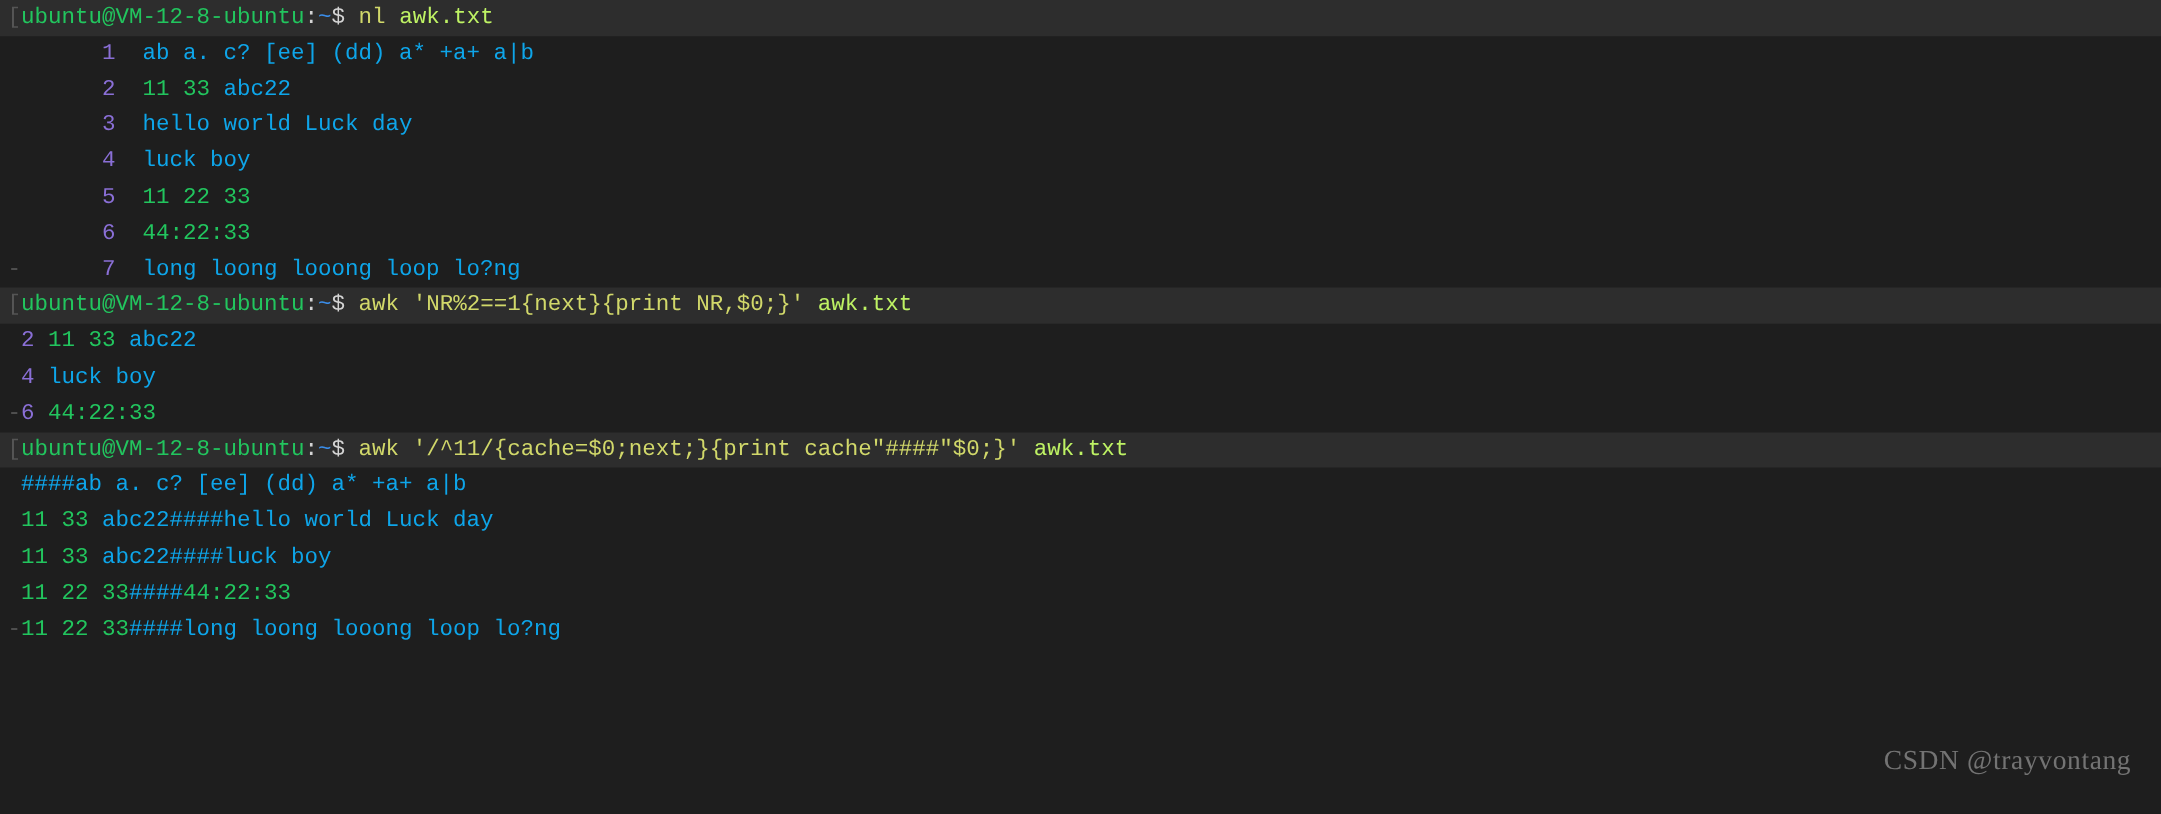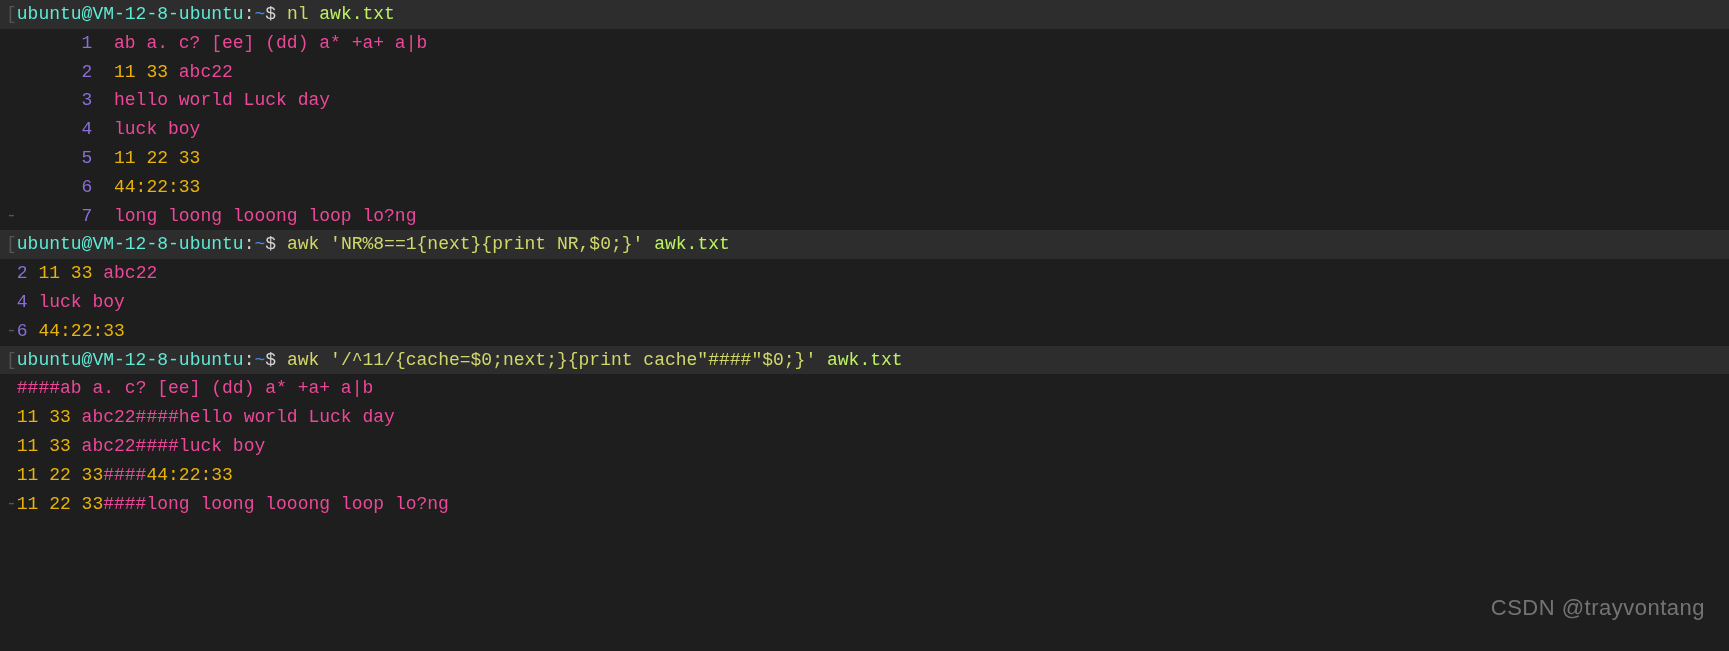--- a/index.html
+++ b/index.html
@@ -13,44 +13,44 @@
     width: 1729px;
     overflow: hidden;
   }
   .line {
     white-space: pre;
     padding: 0 6px;
   }
   .prompt-line {
     background: #2d2d2d;
   }
-  .user-host { color: #5eead4; font-family: Liberation Mono, monospace; }
+  .user-host { color: #22c55e; font-family: Liberation Mono, monospace; }
   .path { color: #3b8eea; }
   .dollar { color: #d4d4d4; }
   .cmd { color: #d1d86a; font-family: Liberation Mono, monospace; }
   .arg { color: #bef264; }
   .string { color: #d1d86a; }
   .linenum {
     color: #8a6fd6;
     display: inline-block;
     width: 7ch;
     text-align: right;
   }
   .gap2 { display:inline-block; width:2ch;}
-  .num { color: #eab308; }
+  .num { color: #22c55e; }
   .rownum { color: #8a6fd6; }
   .txt { color: #d4d4d4; }
-  .filetxt { color: #ec4899; }
+  .filetxt { color: #0ea5e9; }
   .watermark {
     position: absolute;
     right: 24px;
     top: 590px;
     color: rgba(220,220,220,0.45);
     font-size: 22px;
-    font-family: Liberation Sans, sans-serif;
+    font-family: Liberation Serif, serif;
     letter-spacing: 0.5px;
   }
   .gutter {
     color: #555;
     display: inline-block;
     width: 1ch;
   }
 </style>
 </head>
 <body>
@@ -58,21 +58,21 @@
 <div class="line prompt-line"><span class="gutter">[</span><span class="user-host">ubuntu@VM-12-8-ubuntu</span><span class="txt">:</span><span class="path">~</span><span class="dollar">$</span> <span class="cmd">nl</span> <span class="arg">awk.txt</span></div>
 
 <div class="line"><span class="gutter"> </span><span class="linenum">1</span><span class="gap2"></span><span class="filetxt">ab a. c? [ee] (dd) a* +a+ a|b</span></div>
 <div class="line"><span class="gutter"> </span><span class="linenum">2</span><span class="gap2"></span><span class="num">11 33</span><span class="filetxt"> abc22</span></div>
 <div class="line"><span class="gutter"> </span><span class="linenum">3</span><span class="gap2"></span><span class="filetxt">hello world Luck day</span></div>
 <div class="line"><span class="gutter"> </span><span class="linenum">4</span><span class="gap2"></span><span class="filetxt">luck boy</span></div>
 <div class="line"><span class="gutter"> </span><span class="linenum">5</span><span class="gap2"></span><span class="num">11 22 33</span></div>
 <div class="line"><span class="gutter"> </span><span class="linenum">6</span><span class="gap2"></span><span class="num">44:22:33</span></div>
 <div class="line"><span class="gutter">-</span><span class="linenum">7</span><span class="gap2"></span><span class="filetxt">long loong looong loop lo?ng</span></div>
 
-<div class="line prompt-line"><span class="gutter">[</span><span class="user-host">ubuntu@VM-12-8-ubuntu</span><span class="txt">:</span><span class="path">~</span><span class="dollar">$</span> <span class="cmd">awk</span> <span class="string">'NR%8==1{next}{print NR,$0;}'</span> <span class="arg">awk.txt</span></div>
+<div class="line prompt-line"><span class="gutter">[</span><span class="user-host">ubuntu@VM-12-8-ubuntu</span><span class="txt">:</span><span class="path">~</span><span class="dollar">$</span> <span class="cmd">awk</span> <span class="string">'NR%2==1{next}{print NR,$0;}'</span> <span class="arg">awk.txt</span></div>
 
 <div class="line"><span class="gutter"> </span><span class="rownum">2</span> <span class="num">11 33</span><span class="filetxt"> abc22</span></div>
 <div class="line"><span class="gutter"> </span><span class="rownum">4</span><span class="filetxt"> luck boy</span></div>
 <div class="line"><span class="gutter">-</span><span class="rownum">6</span> <span class="num">44:22:33</span></div>
 
 <div class="line prompt-line"><span class="gutter">[</span><span class="user-host">ubuntu@VM-12-8-ubuntu</span><span class="txt">:</span><span class="path">~</span><span class="dollar">$</span> <span class="cmd">awk</span> <span class="string">'/^11/{cache=$0;next;}{print cache"####"$0;}'</span> <span class="arg">awk.txt</span></div>
 
 <div class="line"><span class="gutter"> </span><span class="filetxt">####</span><span class="filetxt">ab a. c? [ee] (dd) a* +a+ a|b</span></div>
 <div class="line"><span class="gutter"> </span><span class="num">11 33</span><span class="filetxt"> abc22####</span><span class="filetxt">hello world Luck day</span></div>
 <div class="line"><span class="gutter"> </span><span class="num">11 33</span><span class="filetxt"> abc22####</span><span class="filetxt">luck boy</span></div>

